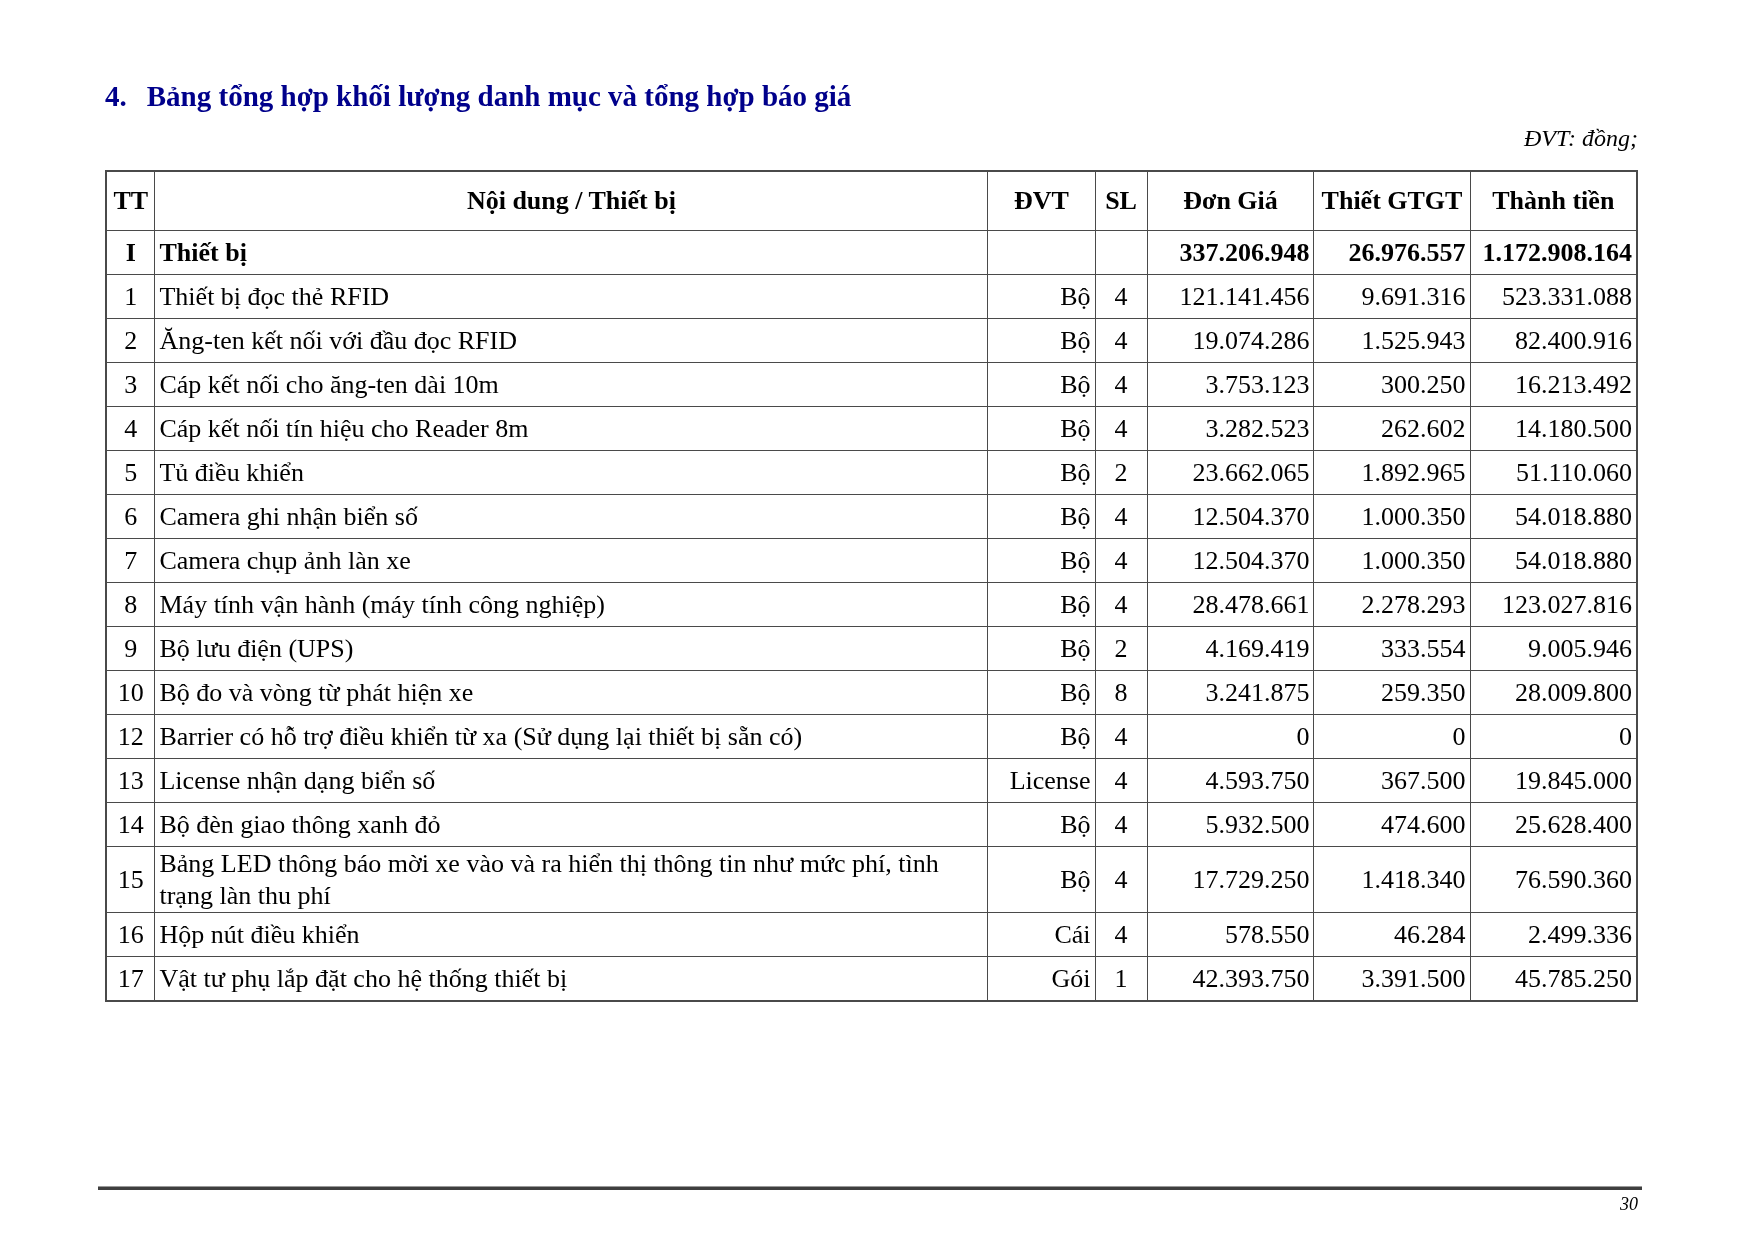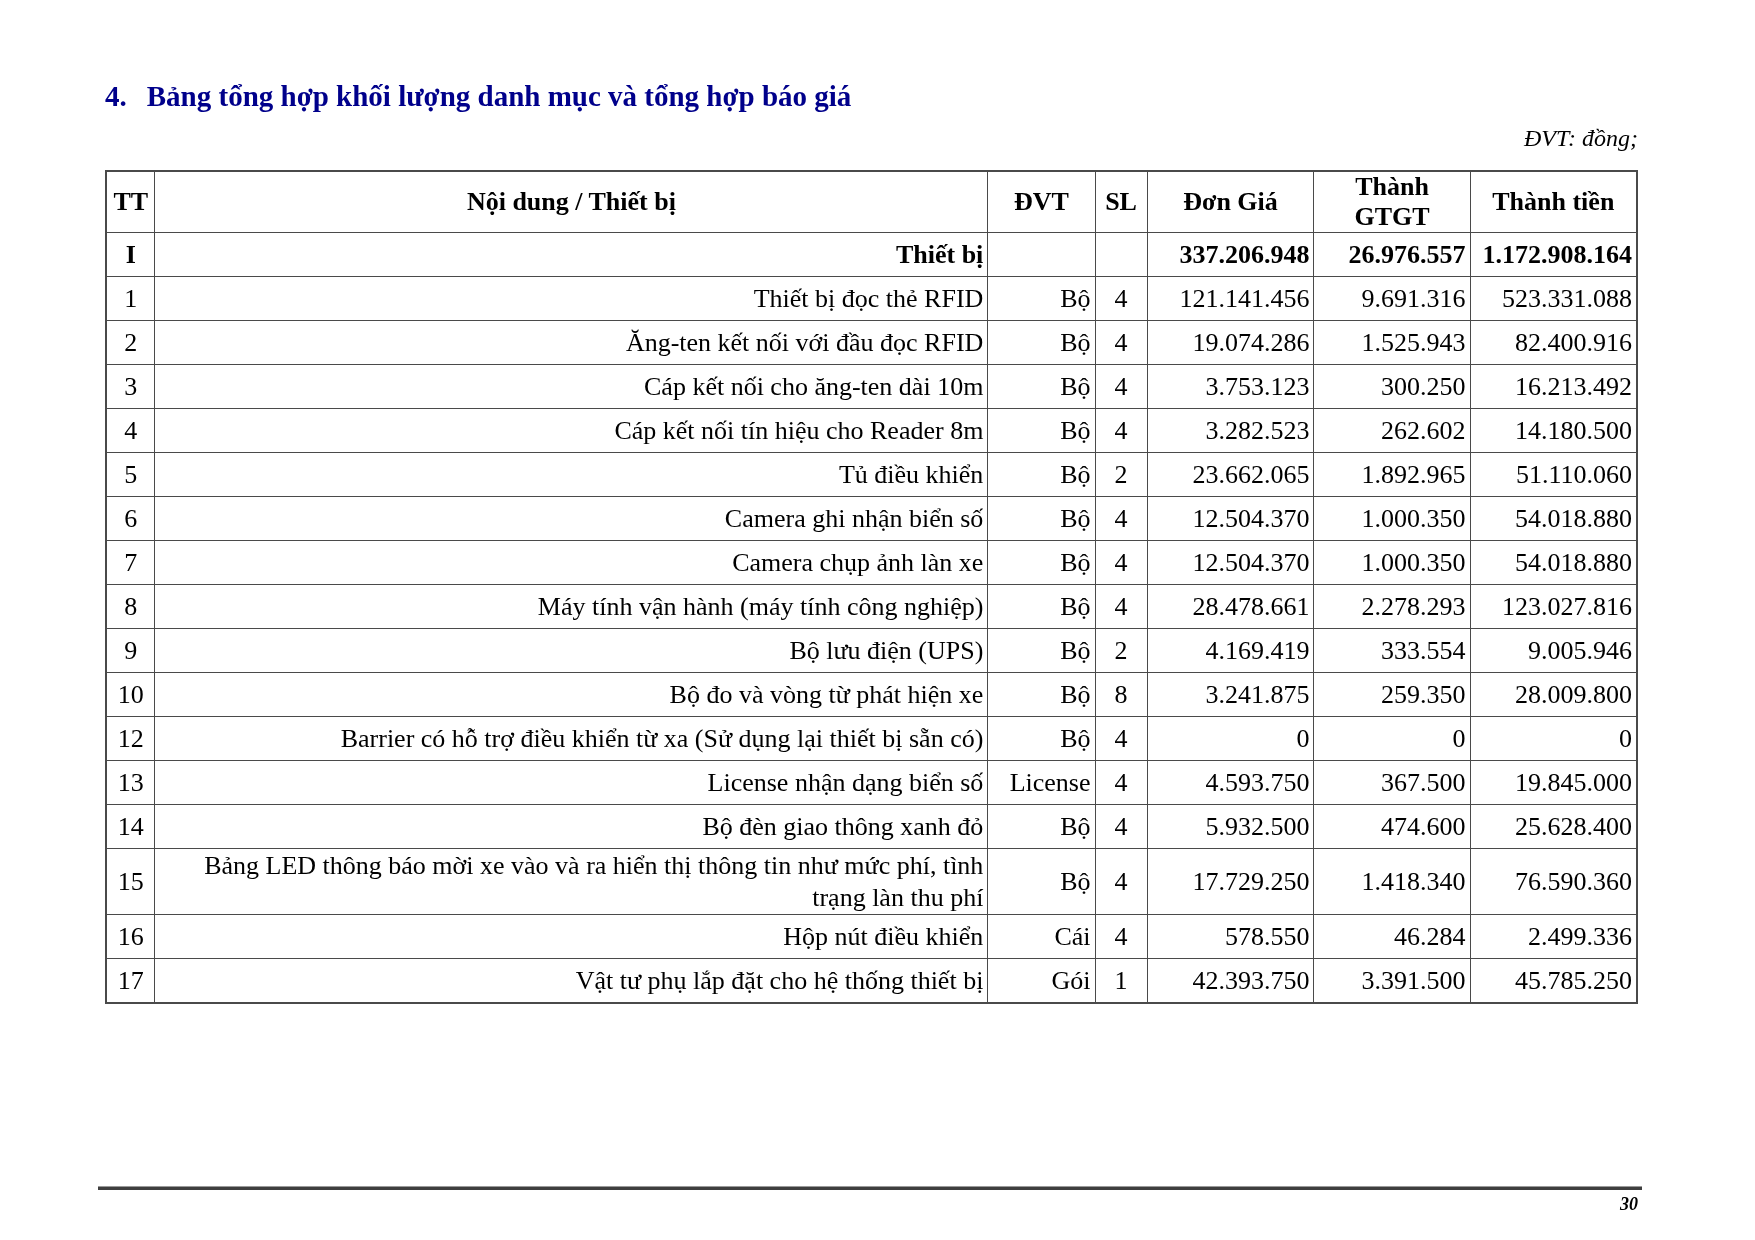--- a/index.html
+++ b/index.html
@@ -57,21 +57,21 @@
     text-align: center;
     height: 58px;
     padding: 0 4px;
   }
   table.quote td {
     height: 41px;
     padding: 1px 4px;
     line-height: 1.22;
   }
   td.c-tt  { text-align: center; }
-  td.c-name { text-align: right; padding-left: 12px; padding-right: 10px; }
+  td.c-name { text-align: left; padding-left: 12px; padding-right: 10px; }
   td.c-dvt { text-align: right; }
   td.c-sl  { text-align: center; }
   td.c-num { text-align: right; padding-right: 10px; }
   tr.bold td { font-weight: bold; }
   .footer-rule {
     position: absolute;
     left: 98px;
     top: 1186px;
     width: 1544px;
     height: 3px;
@@ -79,21 +79,21 @@
     border-top: 1px solid #9a9a9a;
   }
   .page-number {
     position: absolute;
     left: 105px;
     top: 1194px;
     width: 1533px;
     text-align: right;
     font-size: 18px;
     font-style: italic;
-    font-weight: bold;
+    font-weight: normal;
     color: #000000;
   }
 </style>
 </head>
 <body>
 
 <div class="content">
 
   <div class="page-title" style="color: rgb(0, 0, 139);">
     <span class="num">4.</span>
@@ -112,21 +112,21 @@
       <col style="width:10.2%">
       <col style="width:10.9%">
     </colgroup>
     <thead>
       <tr>
         <th>TT</th>
         <th>Nội dung / Thiết bị</th>
         <th>ĐVT</th>
         <th>SL</th>
         <th>Đơn Giá</th>
-        <th>Thành GTGT</th>
+        <th>Thiết GTGT</th>
         <th>Thành tiền</th>
       </tr>
     </thead>
     <tbody>
         <tr class="bold">
     <td class="c-tt">I</td>
     <td class="c-name">Thiết bị</td>
     <td class="c-dvt"></td>
     <td class="c-sl"></td>
     <td class="c-num">337.206.948</td>

